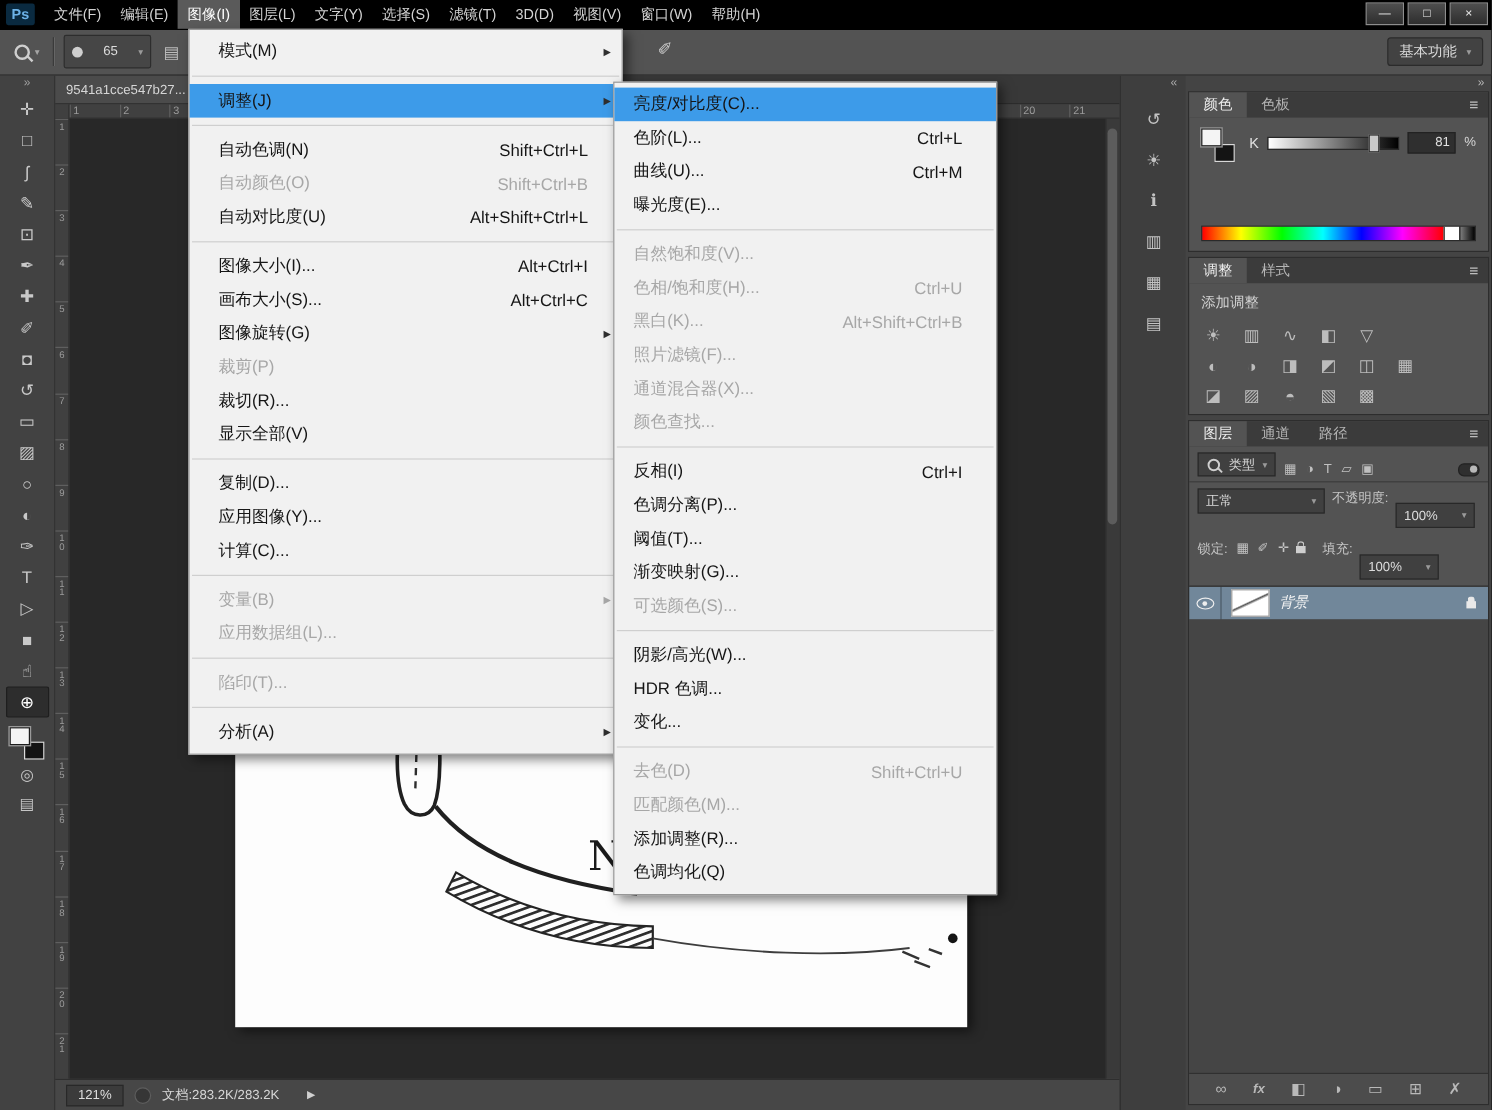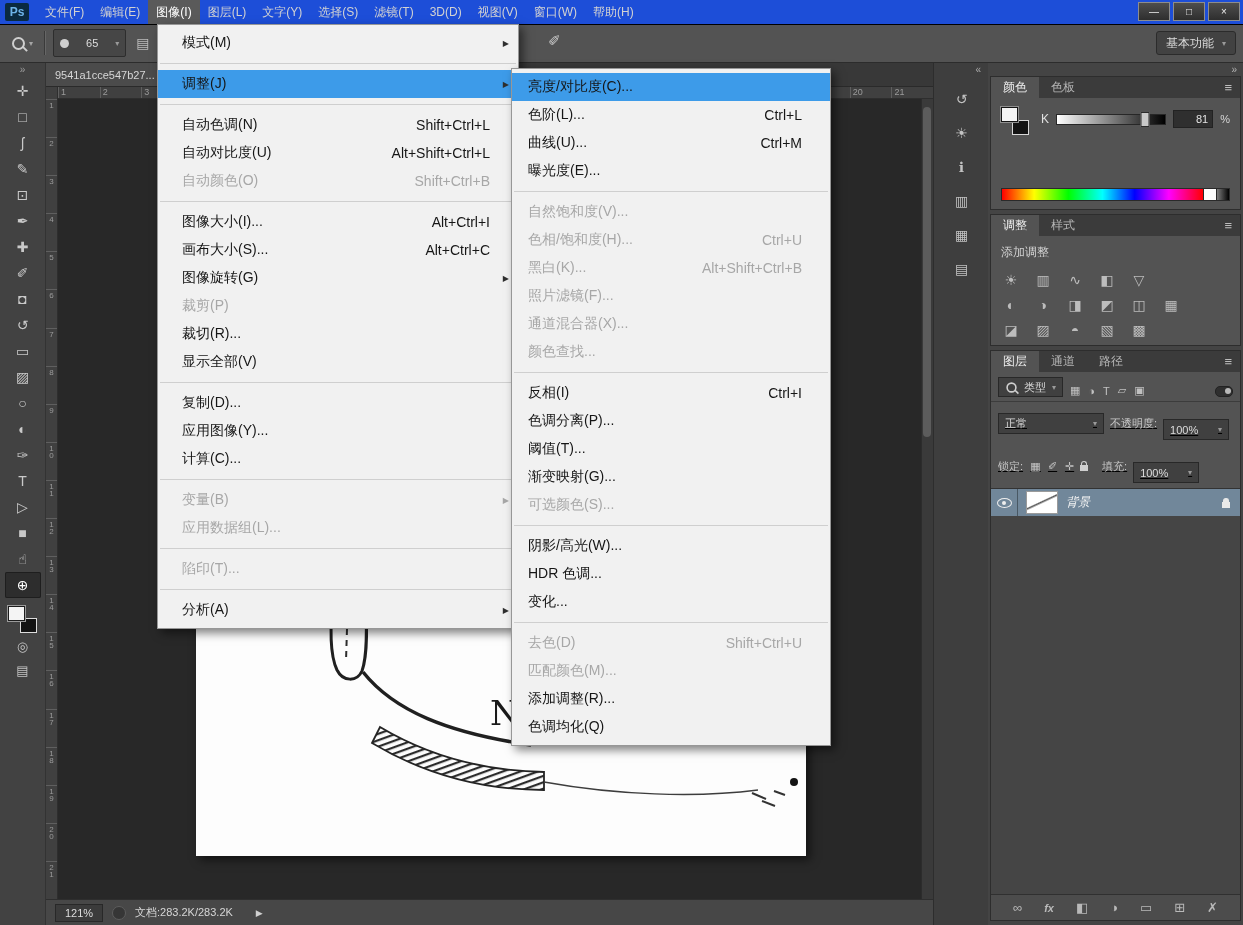--- a/index.html
+++ b/index.html
@@ -1,21 +1,21 @@
 <!DOCTYPE html>
 <html><head>
 <meta charset="utf-8">
 <style>
   html,body{margin:0;padding:0;background:#000;}
   #app{position:relative;width:1243px;height:925px;background:#535353;
        font-family:"Liberation Sans","DejaVu Sans",sans-serif;overflow:hidden;
        -webkit-user-select:none;user-select:none;}
 
   
-  #titlebar{position:absolute;left:0;top:0;width:1243px;height:24px;background:#1d4ed8;
+  #titlebar{position:absolute;left:0;top:0;width:1243px;height:24px;background:#000000;
             display:flex;align-items:center;border-bottom:1px solid #000;z-index:40;}
   #pslogo{width:24px;height:18px;margin:0 8px 0 5px;background:#0a2a40;color:#6db3e8;
           font-weight:bold;font-size:12px;display:flex;align-items:center;justify-content:center;border-radius:2px;}
   .mbar-item{height:24px;display:flex;align-items:center;padding:0 8px;font-size:12px;color:#d2d2d2;cursor:default;}
   .mbar-item.active{background:#5a5a5a;color:#ffffff;}
   #winbtns{position:absolute;right:3px;top:2px;display:flex;gap:3px;}
   .wbtn{width:30px;height:17px;background:linear-gradient(#4e4e4e,#2e2e2e);border:1px solid #8d8d8d;
         color:#eee;font-size:10px;display:flex;align-items:center;justify-content:center;}
 
   
@@ -130,21 +130,21 @@
   
   #layerspanel{flex:1;min-height:0;}
   #filterrow{display:flex;align-items:flex-end;gap:7px;padding:5px 7px 4px 7px;border-bottom:1px solid #3c3c3c;}
   #filterbox{display:flex;align-items:center;gap:6px;background:#404040;border:1px solid #282828;height:18px;padding:0 6px;color:#d8d8d8;font-size:11px;}
   #filterbox::after{content:"▾";font-size:8px;color:#9a9a9a;}
   .flticon{color:#c0c0c0;font-size:11px;}
   #flt-toggle{margin-left:auto;width:16px;height:9px;background:#2f2f2f;border:1px solid #222;border-radius:5px;position:relative;}
   #flt-toggle::after{content:"";position:absolute;right:1px;top:1px;width:6px;height:6px;border-radius:50%;background:#b9b9b9;}
   .ddl{display:flex;align-items:center;background:#404040;border:1px solid #282828;height:19px;padding:0 6px;font-size:11px;color:#dcdcdc;gap:10px;}
   .ddl::after{content:"▾";font-size:8px;color:#9a9a9a;margin-left:auto;}
-  #blendrow,#lockrow{display:flex;align-items:center;gap:6px;padding:5px 7px;text-decoration:underline;}
+  #blendrow,#lockrow{display:flex;align-items:flex-start;gap:6px;padding:5px 7px;}
   #blendmode{width:92px;}
   .plabel{color:#c6c6c6;font-size:11px;}
   .pctbox{width:52px;margin-top:12px;}
   .lkicn{color:#c3c3c3;font-size:11px;width:13px;text-align:center;}
   .lockicon{width:8px;height:6px;background:#cfcfcf;position:relative;display:inline-block;margin-top:3px;}
   .lockicon::before{content:"";position:absolute;left:1px;top:-4px;width:4px;height:4px;border:1.5px solid #cfcfcf;border-bottom:none;border-radius:3px 3px 0 0;}
   #layerlist{flex:1;background:#454545;border-top:1px solid #333;overflow:hidden;}
   .layerrow{height:27px;display:flex;align-items:center;}
   .layerrow.selected{background:#71879a;}
   .eyecell{width:26px;height:100%;display:flex;align-items:center;justify-content:center;border-right:1px solid rgba(0,0,0,.35);}
@@ -606,30 +606,30 @@
       <div class="mi sep">
         
         
       </div>
 
       <div class="mi">
         <span class="lbl">自动色调(N)</span>
         <span class="sc">Shift+Ctrl+L</span>
       </div>
 
+      <div class="mi disabled">
+        <span class="lbl">自动颜色(O)</span>
+        <span class="sc">Shift+Ctrl+B</span>
+      </div>
+
       <div class="mi">
         <span class="lbl">自动对比度(U)</span>
         <span class="sc">Alt+Shift+Ctrl+L</span>
       </div>
 
-      <div class="mi disabled">
-        <span class="lbl">自动颜色(O)</span>
-        <span class="sc">Shift+Ctrl+B</span>
-      </div>
-
       <div class="mi sep">
         
         
       </div>
 
       <div class="mi">
         <span class="lbl">图像大小(I)...</span>
         <span class="sc">Alt+Ctrl+I</span>
       </div>
 

